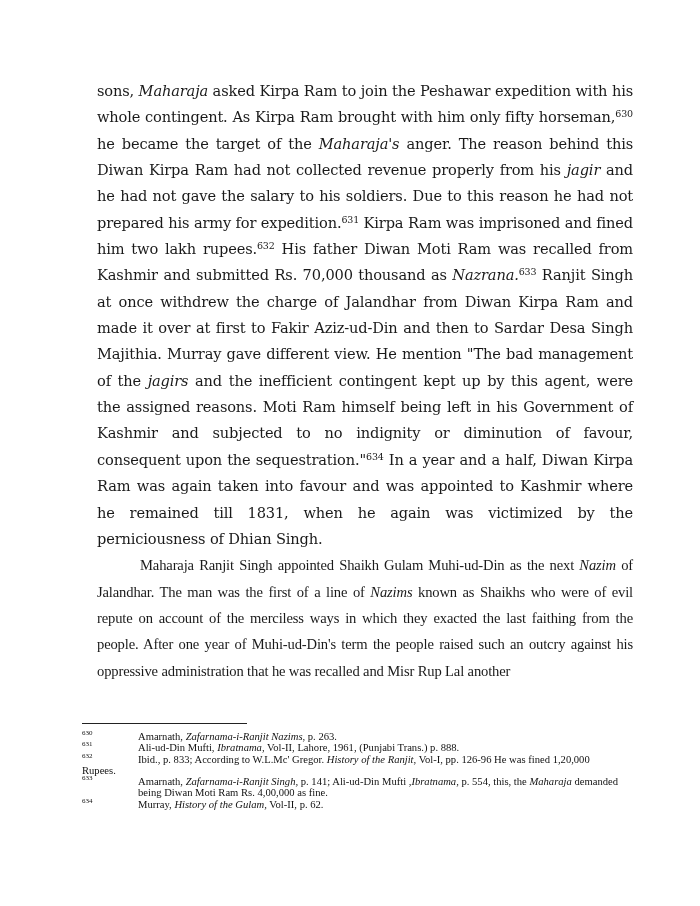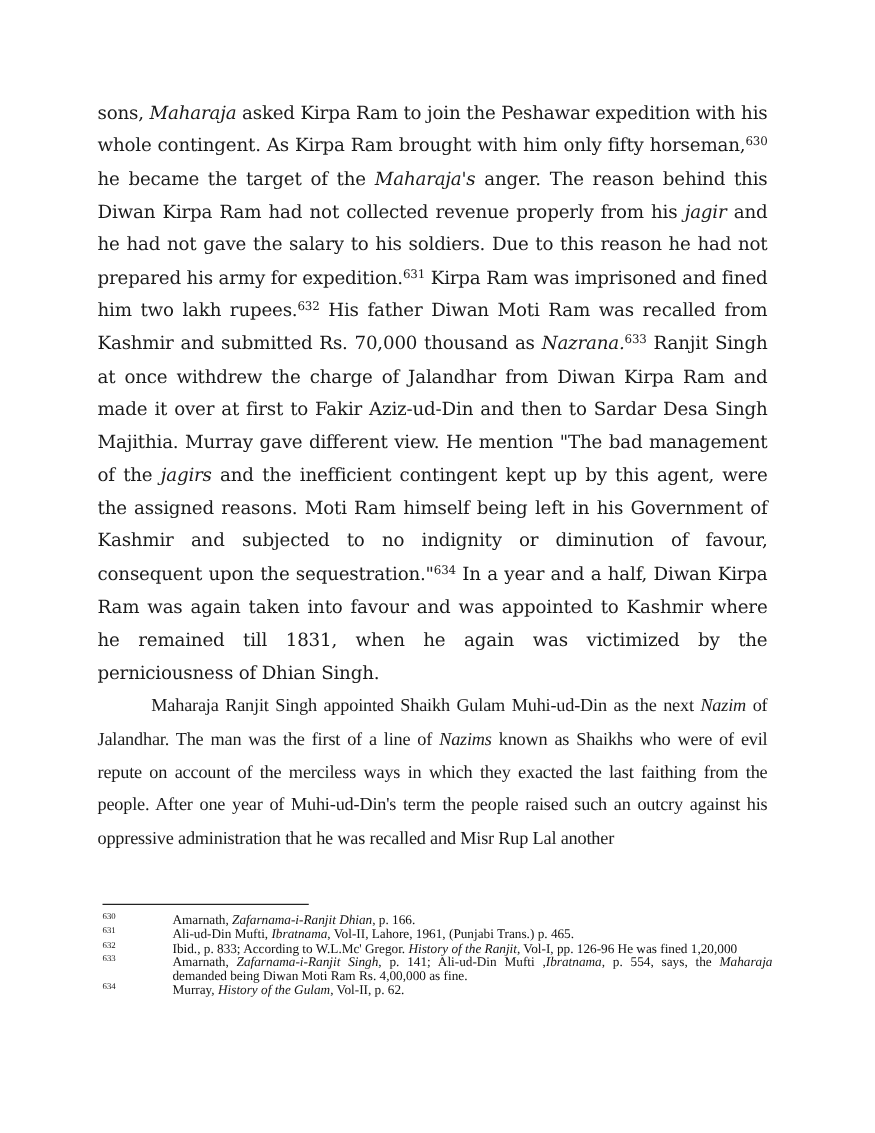--- a/index.html
+++ b/index.html
@@ -9,21 +9,21 @@
     }
     body {
       width: 700px;
       height: 906px;
       position: relative;
       overflow: hidden;
       color: #1a1a1a;
     }
     .page {
       position: absolute;
-      left: 78px;
+      left: 97px;
       top: 78px;
       width: 536px;
     }
     .body-text {
       font-family: "DejaVu Serif", serif;
       font-size: 14.6px;
       line-height: 26.35px;
       text-align: justify;
       letter-spacing: -0.15px;
       word-spacing: 0px;
@@ -80,19 +80,19 @@
 <div class="page">
   <div class="body-text" id="body-text">
       <p><span>sons, </span><i>Maharaja</i><span> asked Kirpa Ram to join the Peshawar expedition with his whole contingent. As Kirpa Ram brought with him only fifty horseman,</span><sup>630</sup><span> he became the target of the </span><i>Maharaja's</i><span> anger. The reason behind this Diwan Kirpa Ram had not collected revenue properly from his </span><i>jagir</i><span> and he had not gave the salary to his soldiers. Due to this reason he had not prepared his army for expedition.</span><sup>631</sup><span> Kirpa Ram was imprisoned and fined him two lakh rupees.</span><sup>632</sup><span> His father Diwan Moti Ram was recalled from Kashmir and submitted Rs. 70,000 thousand as </span><i>Nazrana.</i><sup>633</sup><span> Ranjit Singh at once withdrew the charge of Jalandhar from Diwan Kirpa Ram and made it over at first to Fakir Aziz-ud-Din and then to Sardar Desa Singh Majithia. Murray gave different view. He mention "The bad management of the </span><i>jagirs</i><span> and the inefficient contingent kept up by this agent, were the assigned reasons. Moti Ram himself being left in his Government of Kashmir and subjected to no indignity or diminution of favour, consequent upon the sequestration."</span><sup>634</sup><span> In a year and a half, Diwan Kirpa Ram was again taken into favour and was appointed to Kashmir where he remained till 1831, when he again was victimized by the perniciousness of Dhian Singh.</span></p>
       <p class="indent"><span>Maharaja Ranjit Singh appointed Shaikh Gulam Muhi-ud-Din as the next </span><i>Nazim</i><span> of Jalandhar. The man was the first of a line of </span><i>Nazims</i><span> known as Shaikhs who were of evil repute on account of the merciless ways in which they exacted the last faithing from the people. After one year of Muhi-ud-Din's term the people raised such an outcry against his oppressive administration that he was recalled and Misr Rup Lal another</span></p>
     </div>
 </div>
 
 <div class="footnotes">
   <div class="fn-rule"></div>
   <div id="fn-list">
-      <div class="fn"><span class="fn-num">630</span><span>Amarnath, </span><i>Zafarnama-i-Ranjit Dhian</i><span>, p. 166.</span></div>
-      <div class="fn"><span class="fn-num">631</span><span>Ali-ud-Din Mufti, </span><i>Ibratnama</i><span>, Vol-II, Lahore, 1961, (Punjabi Trans.) p. 465.</span></div>
-      <div class="fn"><span class="fn-num">632</span><span>Ibid., p. 833; According to W.L.Mc' Gregor. </span><i>History of the Ranjit</i><span>, Vol-I, pp. 126-96 He was fined   1,20,000</span></div>
-      <div class="fn"><span class="fn-num">633</span><span>Amarnath, </span><i>Zafarnama-i-Ranjit Singh,</i><span> p. 141; Ali-ud-Din Mufti ,</span><i>Ibratnama</i><span>, p. 554, says, the </span><i>Maharaja</i><span> demanded being Diwan Moti Ram Rs. 4,00,000 as fine.</span></div>
+      <div class="fn"><span class="fn-num">630</span><span>Amarnath, </span><i>Zafarnama-i-Ranjit Nazims</i><span>, p. 263.</span></div>
+      <div class="fn"><span class="fn-num">631</span><span>Ali-ud-Din Mufti, </span><i>Ibratnama</i><span>, Vol-II, Lahore, 1961, (Punjabi Trans.) p. 888.</span></div>
+      <div class="fn"><span class="fn-num">632</span><span>Ibid., p. 833; According to W.L.Mc' Gregor. </span><i>History of the Ranjit</i><span>, Vol-I, pp. 126-96 He was fined   1,20,000</span><span class="wrap-out">Rupees.</span></div>
+      <div class="fn"><span class="fn-num">633</span><span>Amarnath, </span><i>Zafarnama-i-Ranjit Singh,</i><span> p. 141; Ali-ud-Din Mufti ,</span><i>Ibratnama</i><span>, p. 554, this, the </span><i>Maharaja</i><span> demanded being Diwan Moti Ram Rs. 4,00,000 as fine.</span></div>
       <div class="fn"><span class="fn-num">634</span><span>Murray, </span><i>History of the Gulam,</i><span> Vol-II, p. 62.</span></div>
     </div>
 </div>
 
 </body></html>

